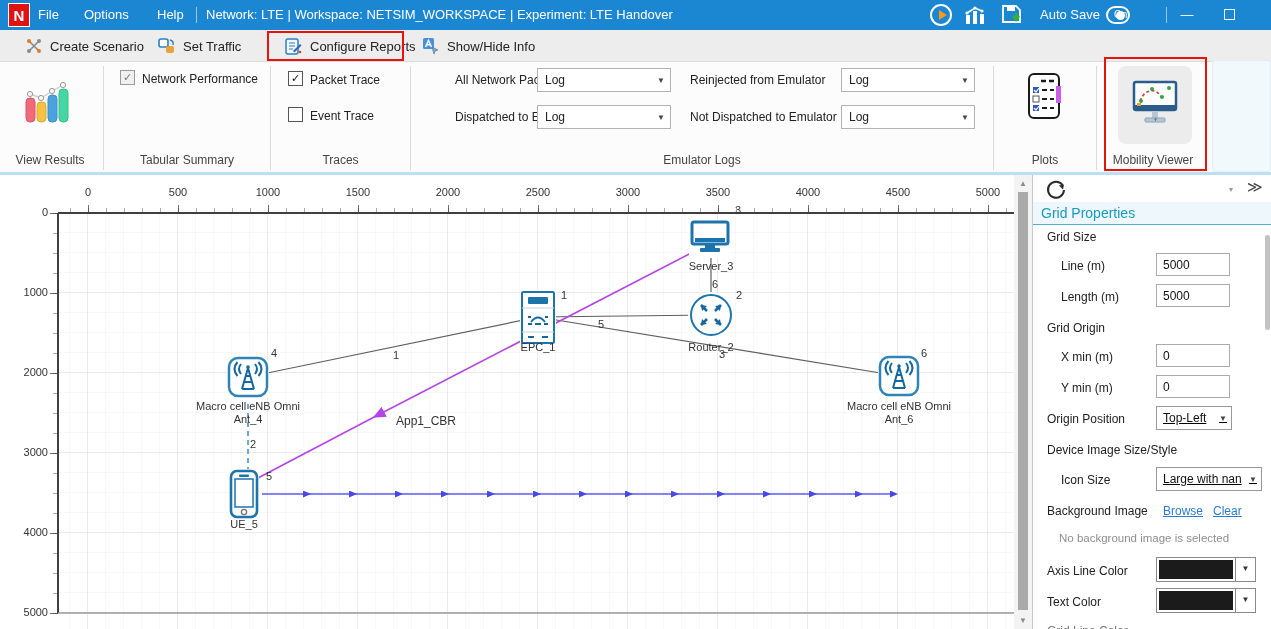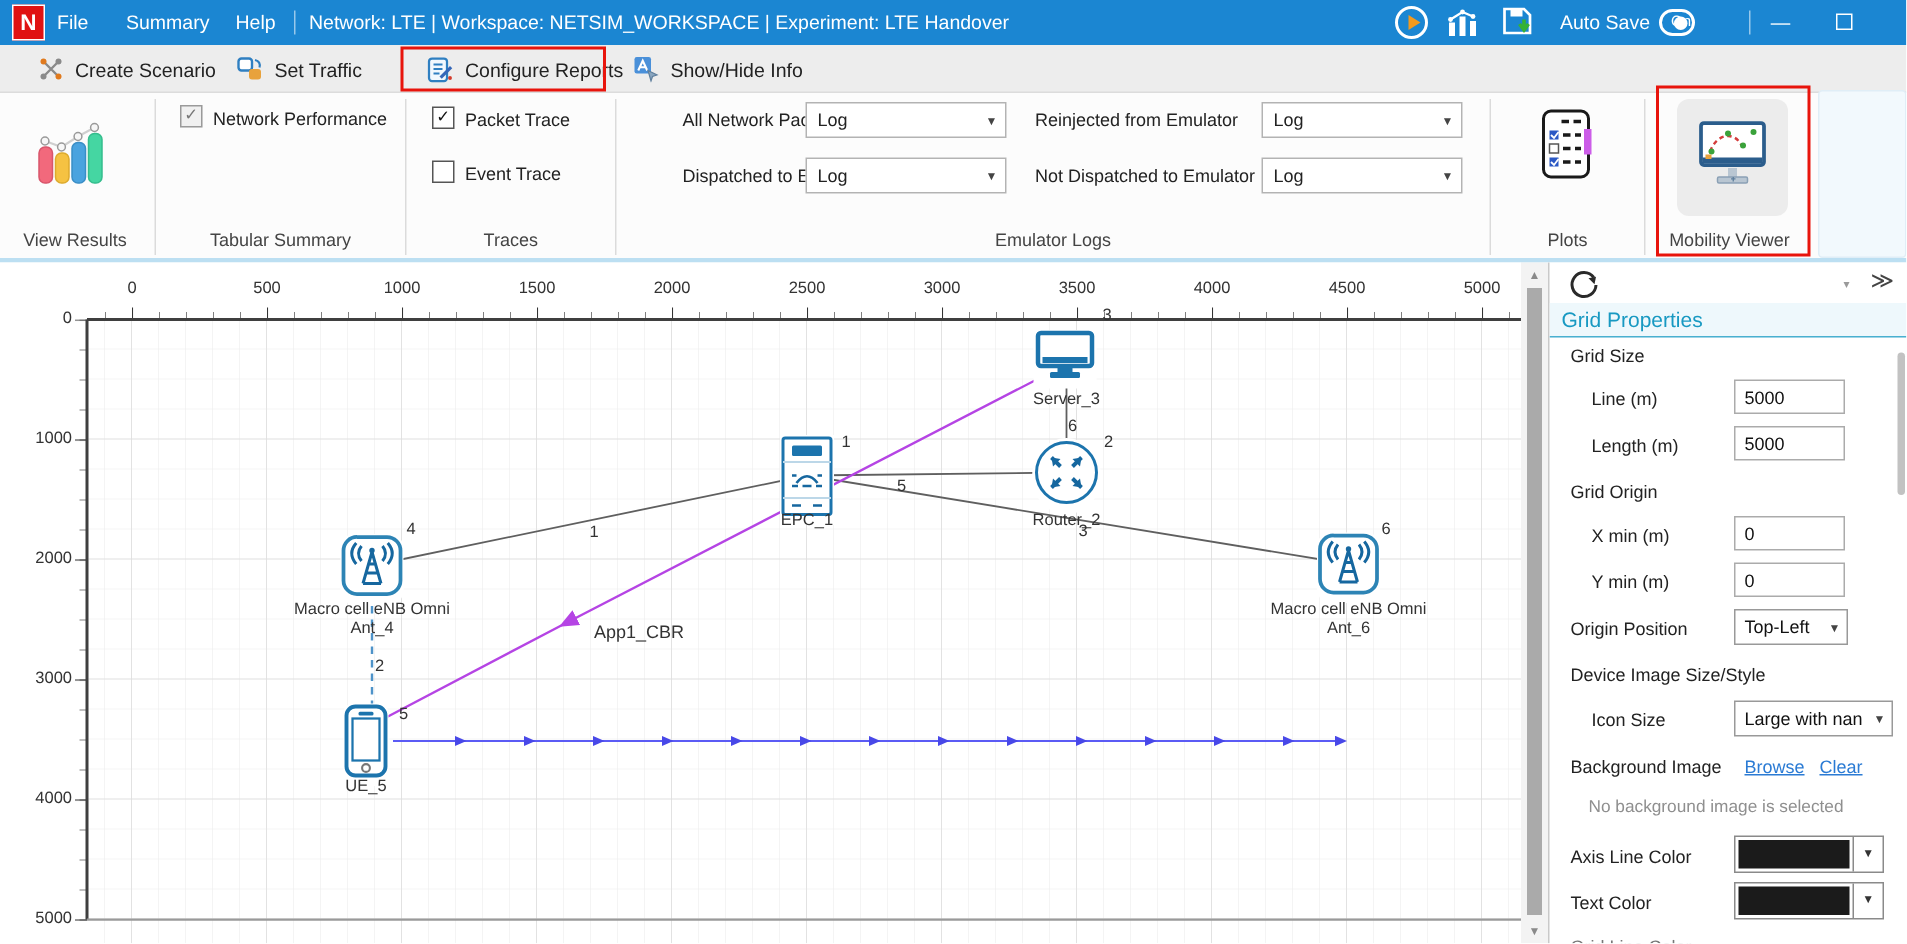--- a/index.html
+++ b/index.html
@@ -52,37 +52,37 @@
   .vscroll .thumb { position:absolute; left:4px; top:17px; width:10px; height:418px; background:#aaaaaa; }
 
   
   .panel { position:absolute; left:1032px; top:175px; width:239px; height:454px; background:#fff; border-left:1px solid #c9c9c9; overflow:hidden; }
   .panel .abs { position:absolute; }
   .p-head-band { position:absolute; left:0; top:27px; width:239px; height:23px; background:#eef8fc; border-bottom:1px solid #49b0d0; }
   .p-title { position:absolute; left:8px; top:30px; font-size:14px; color:#1899c2; }
   .p-sec { position:absolute; left:14px; font-size:12px; color:#222; }
   .p-field { position:absolute; left:28px; font-size:12px; color:#222; }
   .p-input { position:absolute; width:74px; height:23px; border:1px solid #ababab; font-size:12px; padding-left:6px; color:#111; font-family:"Liberation Sans",sans-serif; background:#fff; }
-  .p-combo { position:absolute; height:24px; border:1px solid #999; background:#fff; display:flex; align-items:center; }
+  .p-combo { position:absolute; height:24px; border:1px solid #999; background:#fff; display:flex; align-items:center;text-decoration:underline; }
   .p-combo .val { flex:1; font-size:12px; color:#111; padding-left:6px; white-space:nowrap; overflow:hidden; }
   .p-combo .arr { width:16px; font-size:8px; color:#444; text-align:center; flex:none; }
   .color-combo { position:absolute; height:25px; border:1px solid #8a8a8a; background:#fff; display:flex; }
   .color-combo .swatch { flex:1; margin:2px; }
   .color-combo .btn { width:20px; border-left:1px solid #8a8a8a; font-size:8px; color:#333; text-align:center; line-height:22px; }
   .link { font-size:12px; color:#2b7bd4; text-decoration:underline; cursor:pointer; }
 </style>
 </head>
 <body>
 
 <div id="app">
 
   <div class="titlebar">
     <div class="logo">N</div>
     <div class="abs menu" style="left:38px;">File</div>
-    <div class="abs menu" style="left:84px;">Summary</div>
+    <div class="abs menu" style="left:84px;">Options</div>
     <div class="abs menu" style="left:157px;">Help</div>
     <div class="tb-sep" style="left:196px;"></div>
     <div class="abs menu" style="left:206px;">Network: LTE | Workspace: NETSIM_WORKSPACE | Experiment: LTE Handover</div>
 
     <div class="play-circle" style="left:930px;">
         <div class="tri"></div>
       </div>
     <svg class="abs" style="left:964px; top:5px;" width="24" height="20" viewBox="0 0 24 20">
       <rect x="2" y="10" width="4" height="9" fill="#fff"></rect>
       <rect x="9" y="6" width="4" height="13" fill="#fff"></rect>

